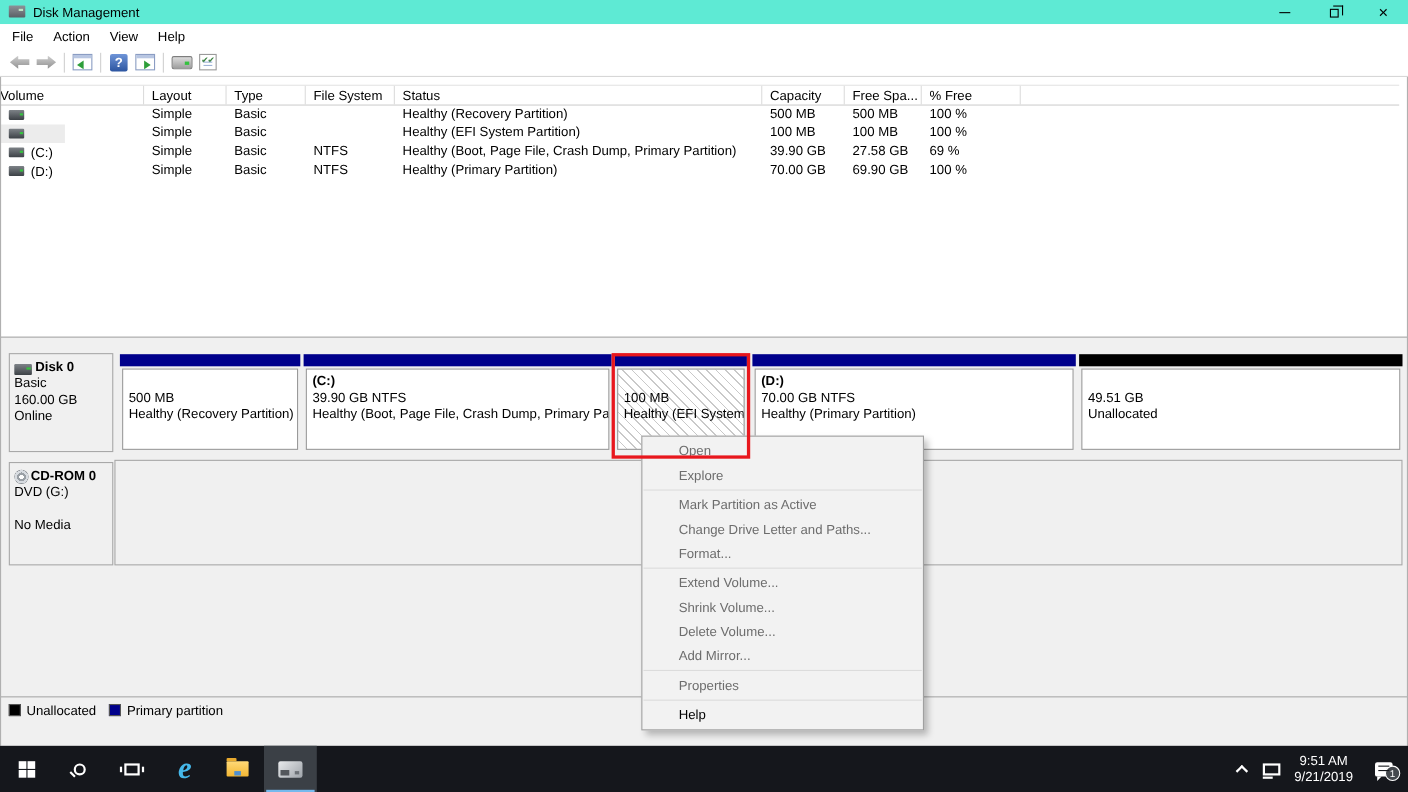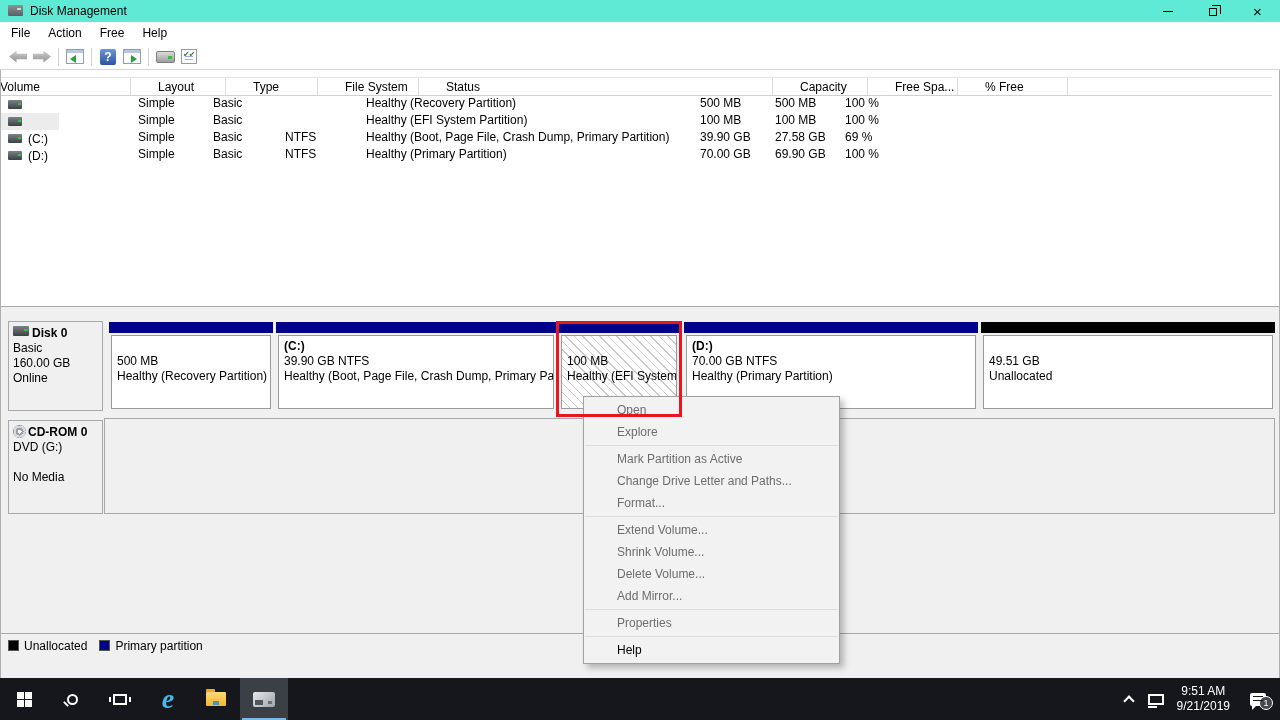--- a/index.html
+++ b/index.html
@@ -45,40 +45,40 @@
     background:linear-gradient(#dcdcdc,#9e9e9e); position:relative; }
   .dev-ico::after { content:""; position:absolute; right:2px; top:4px; width:4px; height:3px; background:#35c23f; }
   .check-ico { width:16px; height:15px; background:#fff; border:1px solid #9a9a9a; position:relative;
     color:#39803f; font-size:8px; line-height:8px; padding:1px; }
   .check-ico::before { content:"\2714\2714"; letter-spacing:-1px; }
   .check-ico::after { content:""; position:absolute; left:3px; bottom:3px; right:3px; height:1px; background:#9fb4d8; box-shadow:0 -3px 0 #9fb4d8; }
 
   
   .toppane { position:absolute; top:70px; left:0; width:1280px; height:236px; background:#fff; }
   .vt-header { position:absolute; top:7px; left:0; right:8px; height:19px; display:flex;
-    border-top:1px solid #e4e4e4; border-bottom:1px solid #d0d0d0; align-items:flex-end;gap:20px; }
+    border-top:1px solid #e4e4e4; border-bottom:1px solid #d0d0d0; align-items:flex-end; }
   .vt-hcol { height:100%; display:flex; align-items:center; padding-left:7px; border-right:1px solid #dcdcdc; }
   .vt-rows { position:absolute; top:26px; left:0; right:0; }
   .vt-row { height:17px; display:flex; }
   .vt-cell { padding-left:7px; overflow:hidden; white-space:nowrap; }
   .c-vol { width:131px; padding-left:0 !important; } .c-lay { width:75px; } .c-typ { width:72px; }
   .c-fs { width:81px; } .c-st { width:334px; } .c-cap { width:75px; } .c-fsp { width:70px; } .c-pf { width:90px; }
   .c-fill { flex:1; border-right:none !important; }
   .vol-inner { display:flex; align-items:center; height:17px; width:59px; padding-left:8px; }
   .vol-inner.row-selected { background:#ececec; }
   .hdd-ico { width:14px; height:9px; border-radius:1px; background:linear-gradient(#7d8287,#3c4146); position:relative; flex:none; }
   .hdd-ico::after { content:""; position:absolute; right:1px; top:3px; width:3px; height:2px; background:#35c23f; }
   .vol-label { margin-left:6px; }
 
   
   .graphpane { position:absolute; top:306px; left:0; width:1280px; height:372px; background:#f0f0f0; border-top:1px solid #a8a8a8; }
   .disk-label { position:absolute; background:#f0f0f0; border:1px solid #a8a8a8; padding:4px 0 0 4px; line-height:15px; }
   .dl-disk0 { left:8px; top:14px; width:95px; height:90px; }
   .dl-cdrom { left:8px; top:113px; width:95px; height:94px; }
-  .disk-title { display:flex; align-items:flex-start; font-weight:bold; }
+  .disk-title { display:flex; align-items:flex-end; font-weight:bold; }
   .disk0-ico { width:16px; height:10px; border-radius:1px; background:linear-gradient(#7d8287,#3c4146); position:relative; margin-right:3px; flex:none; }
   .disk0-ico::after { content:""; position:absolute; right:1px; top:3px; width:4px; height:2px; background:#35c23f; }
   .cd-ico { width:13px; height:13px; border-radius:50%; margin-right:2px; flex:none;
     background:radial-gradient(circle at 50% 50%, #fdfdfd 0 2px, #9aa0a6 2px 4px, #d7dbe0 4px 6px, #8c9196 6px); }
   .region-box { position:absolute; left:104px; top:111px; width:1171px; height:96px; background:#f0f0f0; border:1px solid #a8a8a8; }
 
   .pcell { position:absolute; top:15px; height:87px; }
   .pbar { height:11px; width:100%; }
   .pbody { position:absolute; left:2px; right:2px; top:13px; bottom:0; background:#fff;
     border:1px solid #9a9a9a; padding:3px 0 0 5px; overflow:hidden; white-space:nowrap; line-height:15px; }
@@ -151,21 +151,21 @@
         <div class="glyph-res"></div>
       </div>
     <div class="win-btn wb-close">
         <div class="glyph-close">×</div>
       </div>
   </div>
 
   <div class="menubar">
     <div class="menu-item">File</div>
     <div class="menu-item">Action</div>
-    <div class="menu-item">Free</div>
+    <div class="menu-item">View</div>
     <div class="menu-item">Help</div>
   </div>
 
   <div class="toolbar">
     <div class="tb-btn">
         <div class="arrow-l"></div>
       </div>
     <div class="tb-btn">
         <div class="arrow-r"></div>
       </div>

